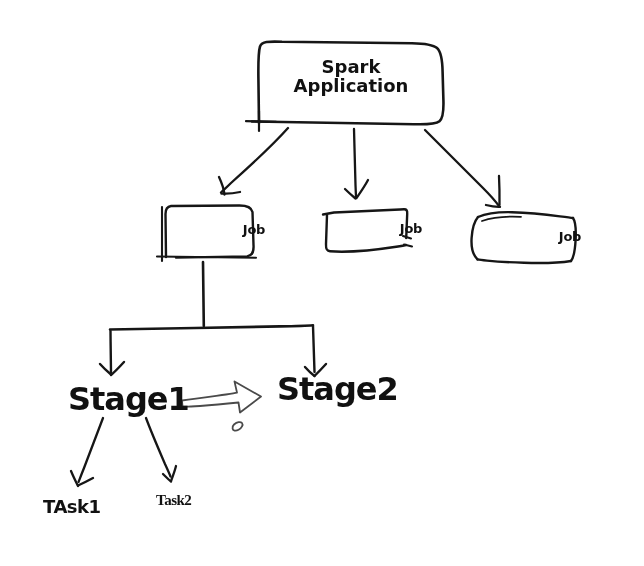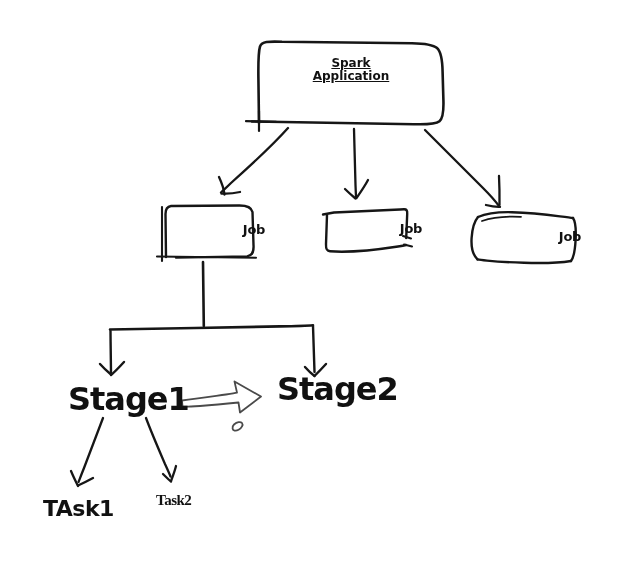--- a/index.html
+++ b/index.html
@@ -29,34 +29,33 @@
     color: #111111;
     font-family: "DejaVu Sans", sans-serif;
     font-weight: bold;
     text-align: center;
     white-space: nowrap;
     line-height: 1.08;
     letter-spacing: -0.2px;
     user-select: none;
   }
   .lbl-app {
-    font-size: 12px;
+    font-size: 18px;
     letter-spacing: 0px;
-    text-decoration: underline;
   }
   .lbl-job {
     font-size: 13px;
     margin-left: 45px;
   }
   .lbl-stage {
     font-size: 32px;
     letter-spacing: -1px;
   }
   .lbl-task {
-    font-size: 22px;
+    font-size: 18px;
     letter-spacing: -0.5px;
   }
   .lbl-task-small {
     font-size: 15px;
     letter-spacing: -0.5px;
   }
 </style>
 </head>
 <body>
 

